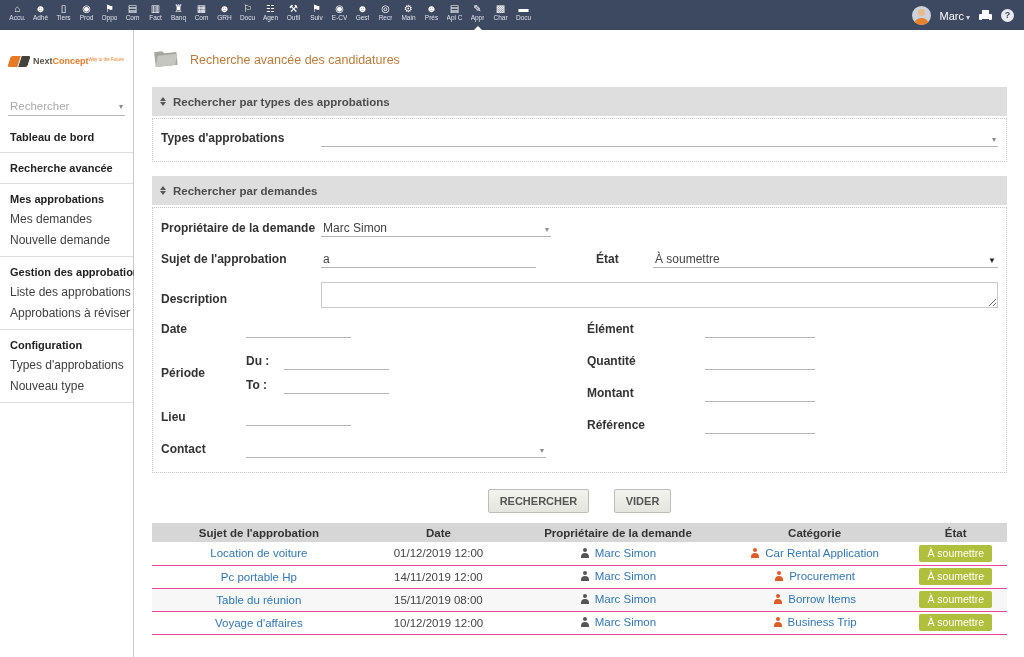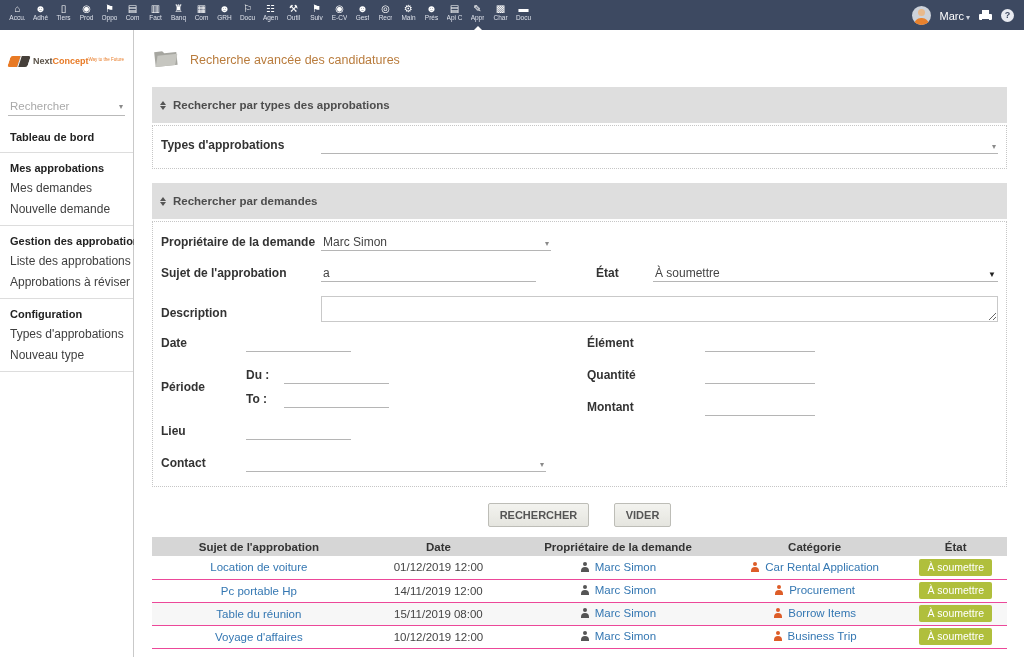--- a/index.html
+++ b/index.html
@@ -56,21 +56,21 @@
   .side-caret { color:#8a8a8a; font-size:8px; }
   .menu-group { border-bottom:1px solid #ddd; padding:5px 0 6px; }
   .menu-item { padding:4px 10px 3px; font-size:12px; color:#3f3f3f; cursor:pointer; white-space:nowrap; }
   .menu-item.bold { font-weight:bold; color:#222; font-size:11px; }
 
   
   .page-header { display:flex; align-items:center; gap:12px; margin:8px 0 16px 2px; }
   .folder-icon { display:inline-block; transform:rotate(-6deg); }
   .page-title { color:#b97c3d; font-size:12.5px; }
 
-  .section-bar { background:#dedede; height:36px; display:flex; align-items:center;
+  .section-bar { background:#dedede; height:29px; display:flex; align-items:center;
     padding:0 8px; font-size:11.5px; font-weight:bold; color:#4d4d4d; cursor:pointer; }
   .collapse-icon { display:inline-flex; flex-direction:column; align-items:center; gap:1px; margin-right:7px; }
   .collapse-icon .tri-up { width:0; height:0; border-left:3.5px solid transparent;
     border-right:3.5px solid transparent; border-bottom:4px solid #555; }
   .collapse-icon .tri-down { width:0; height:0; border-left:3.5px solid transparent;
     border-right:3.5px solid transparent; border-top:4px solid #555; }
 
   .panel { border:1px dotted #c6c6c6; margin:2px 0 14px; padding:12px 8px; }
   .frow { display:flex; align-items:flex-end; margin-bottom:14px; }
   .frow:last-child { margin-bottom:2px; }
@@ -250,20 +250,23 @@
     </div>
     <div class="side-search">
       <span class="side-search-ph">Rechercher</span>
       <span class="side-caret">▾</span>
     </div>
     <div>
         <div class="menu-group">
           <div class="menu-item bold">Tableau de bord</div>
         </div>
         <div class="menu-group">
+          <div class="menu-item bold">Recherche avancée</div>
+        </div>
+        <div class="menu-group">
           <div class="menu-item bold">Mes approbations</div>
           <div class="menu-item">Mes demandes</div>
           <div class="menu-item">Nouvelle demande</div>
         </div>
         <div class="menu-group">
           <div class="menu-item bold">Gestion des approbations</div>
           <div class="menu-item">Liste des approbations</div>
           <div class="menu-item">Approbations à réviser</div>
         </div>
         <div class="menu-group">
@@ -366,20 +369,24 @@
           <div class="frow2">
             <span class="l118">Élément</span>
             <div class="uinput w110"></div>
           </div>
           <div class="frow2">
             <span class="l118">Quantité</span>
             <div class="uinput w110"></div>
           </div>
           <div class="frow2">
             <span class="l118">Montant</span>
+            <div class="uinput w110"></div>
+          </div>
+          <div class="frow2">
+            <span class="l118">Référence</span>
             <div class="uinput w110"></div>
           </div>
         </div>
       </div>
     </div>
 
     <div class="btn-row">
       <button class="gbtn">RECHERCHER</button>
       <button class="gbtn">VIDER</button>
     </div>

